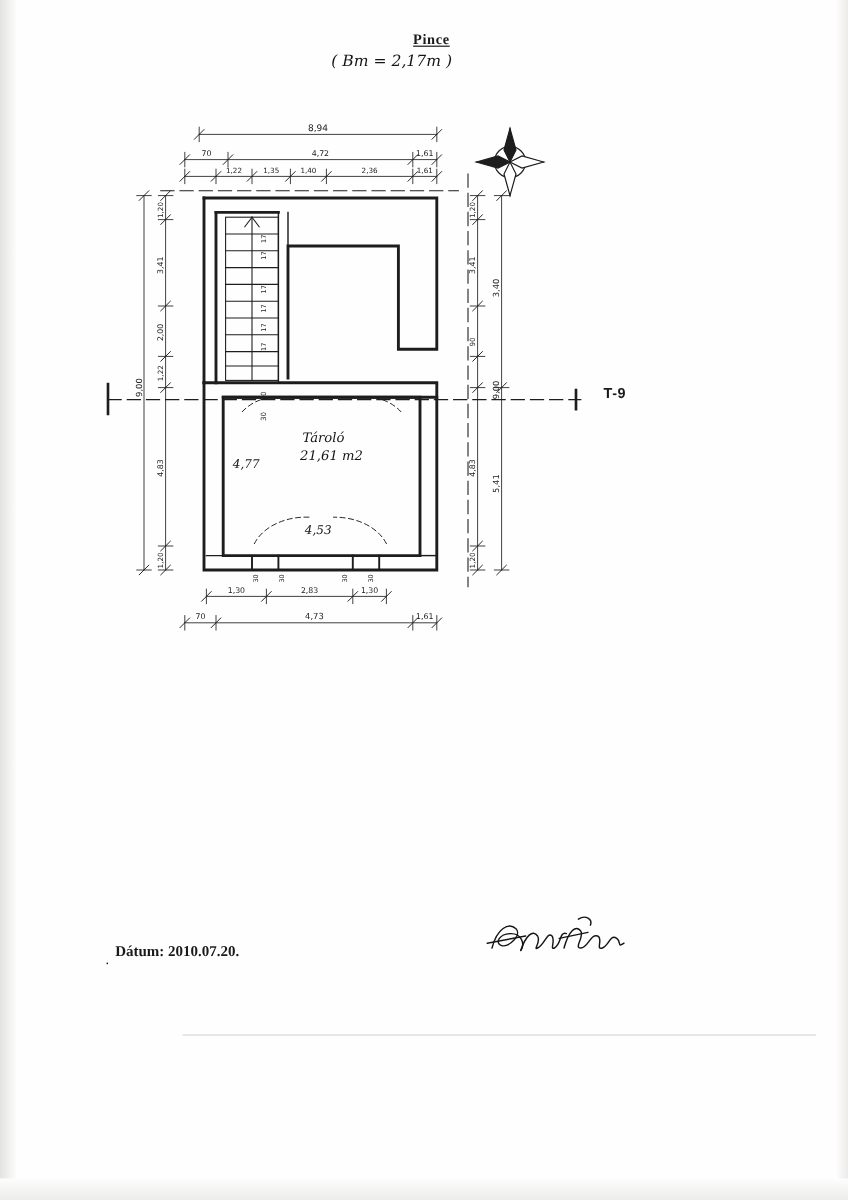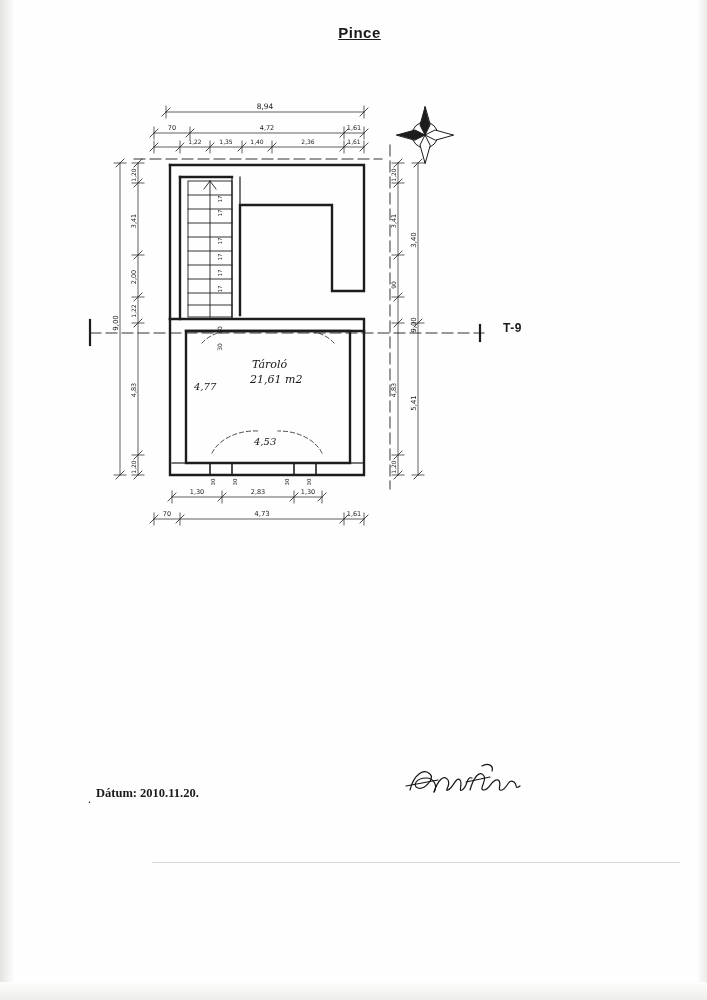--- a/index.html
+++ b/index.html
@@ -46,22 +46,22 @@
   }
 
   
   .title-wrap {
     position: absolute;
     left: 0; top: 24px;
     width: 707px;
     text-align: center;
   }
   .doc-title {
-    font-family: Liberation Sans, sans-serif;
-    font-size: 15px;
+    font-family: Liberation Serif, serif;
+    font-size: 12px;
     font-weight: bold;
     letter-spacing: .5px;
     text-decoration: underline;
     display: inline-block;
     margin-left: 12px;
   }
   .title-sub {
     position: absolute;
     left: 276px; top: 44px;
     width: 120px;
@@ -134,20 +134,21 @@
 
 <div class="page">
 
   <div class="scan-edge-left"></div>
   <div class="scan-edge-right"></div>
   <div class="scan-edge-bottom"></div>
 
   <div class="title-wrap">
     <span class="doc-title">Pince</span>
   </div>
+  <div class="title-sub handwrite">( Bm = 2,17m )</div>
 
   <div class="t2-label">T-9</div>
 
   <div class="drawing">
     <svg width="530" height="470" viewBox="0 0 530 470" xmlns="http://www.w3.org/2000/svg">
       <g stroke="#1d1d1d" fill="none" stroke-linecap="square">
 
         <g stroke-width="0.7">
 
           <line x1="84" y1="27" x2="282" y2="27"></line>
@@ -396,21 +397,21 @@
       <g font-family="DejaVu Serif, serif" font-style="italic" fill="#151515">
         <text x="170" y="283" font-size="11">Tároló</text>
         <text x="168" y="298" font-size="11">21,61 m2</text>
         <text x="112" y="305" font-size="10">4,77</text>
         <text x="172" y="360" font-size="10">4,53</text>
       </g>
     </svg>
   </div>
 
   <div class="date-dot">.</div>
-  <div class="date-line" style="left:96px">Dátum: 2010.11.20.</div>
+  <div class="date-line" style="left:96px">Dátum: 2010.07.20.</div>
 
   <div class="signature">
     <svg width="120" height="46" viewBox="0 0 120 46" xmlns="http://www.w3.org/2000/svg">
       <g stroke="#151515" fill="none" stroke-width="1.2" stroke-linecap="round">
         <path d="M 6 30 C 10 14, 20 8, 26 14 C 31 19, 20 30, 14 28 C 8 26, 12 18, 22 18 C 30 18, 34 26, 30 32"></path>
         <path d="M 2 26 L 34 20"></path>
         <path d="M 30 32 C 34 20, 40 14, 44 20 C 47 25, 40 32, 44 30 C 50 27, 52 16, 56 20 C 59 24, 54 32, 58 30 C 64 27, 62 16, 68 18"></path>
         <path d="M 66 30 C 70 16, 76 10, 80 16 C 83 21, 74 30, 80 30 C 86 30, 88 18, 94 20 C 99 22, 92 32, 98 30 C 104 28, 104 18, 110 22 C 114 25, 110 30, 116 26"></path>
         <path d="M 62 22 L 86 17"></path>
         <path d="M 78 6 C 84 2, 90 6, 88 11"></path>

